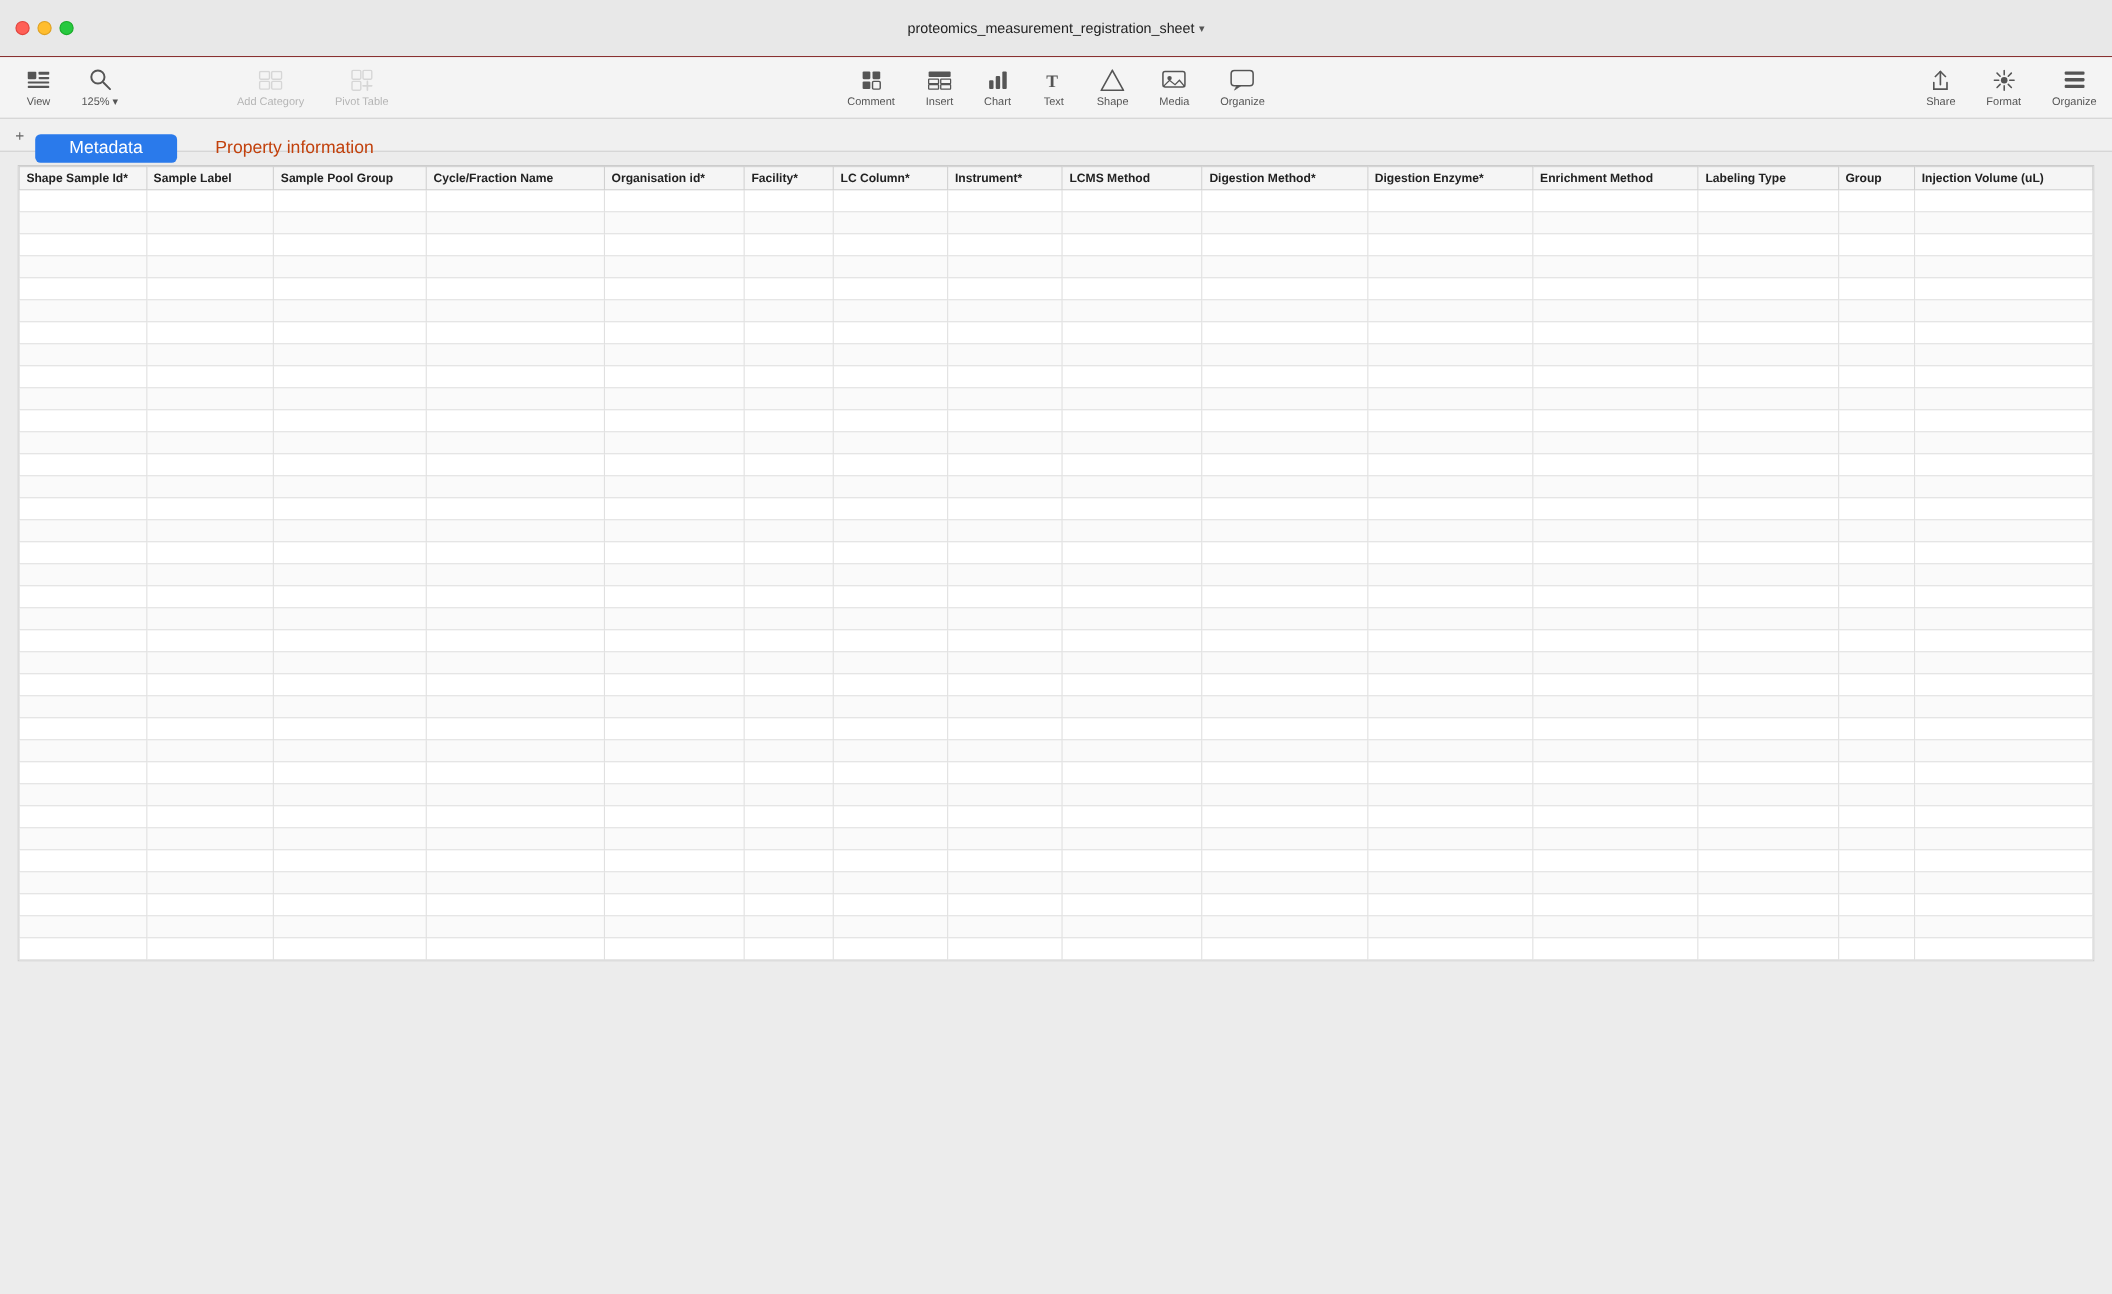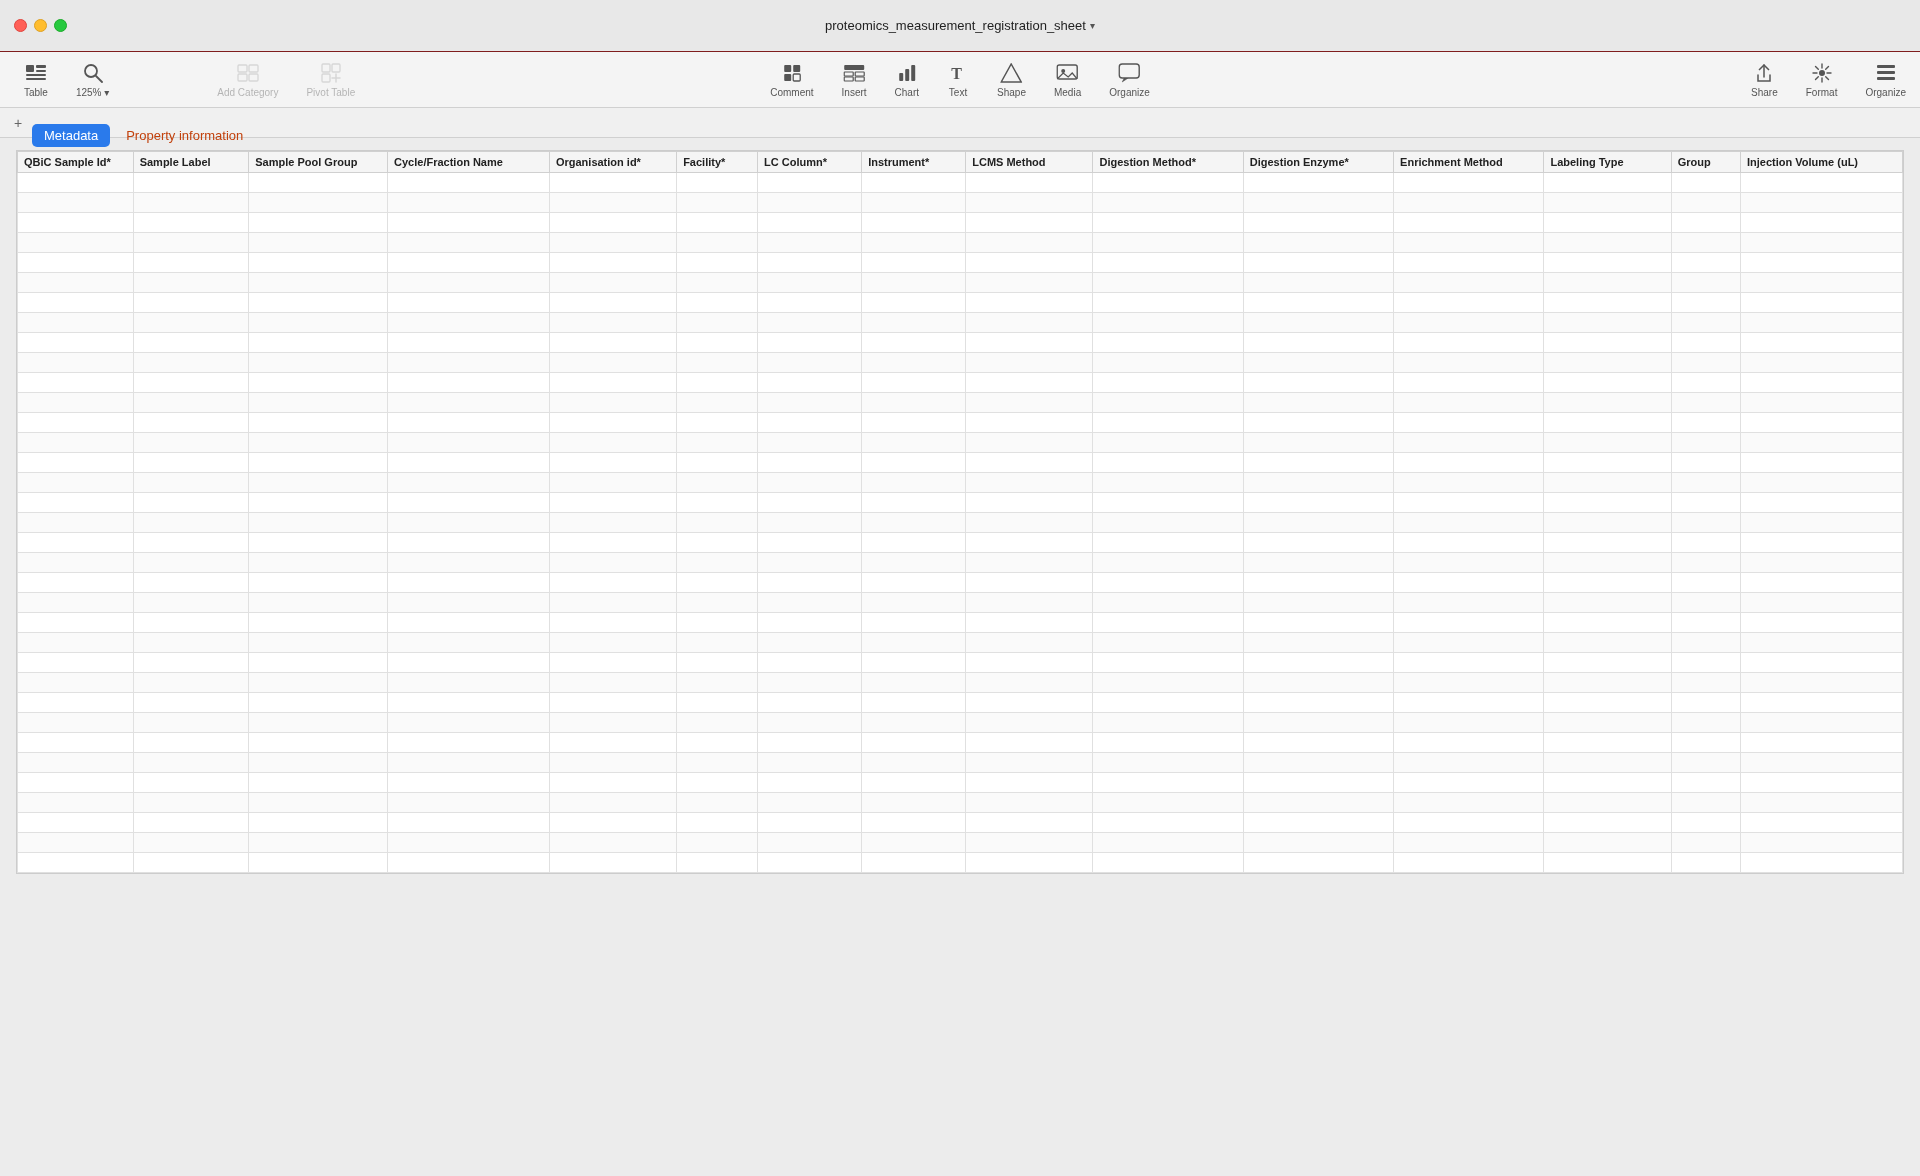--- a/index.html
+++ b/index.html
@@ -123,23 +123,23 @@
     .tabs-bar {
       background: #f0f0f0;
       height: 30px;
       display: flex;
       align-items: center;
       border-bottom: 1px solid #d0d0d0;
       padding-left: 8px;
       gap: 4px;
     }
     .tab {
-      padding: 4px 12px;
+      padding: 4px 31px;
       border-radius: 5px;
-      font-size: 13px;
+      font-size: 16px;
       cursor: pointer;
       margin-top: 25px;
     }
     .tab.active {
       background: #2a7aeb;
       color: #fff;
     }
     .tab.inactive {
       color: #c2410c;
       background: transparent;
@@ -234,21 +234,21 @@
     <div class="toolbar-item">
       <div class="icon-wrap">
         <svg width="20" height="16" viewBox="0 0 20 16">
             <rect x="0" y="0" width="8" height="7" rx="1" fill="#555"></rect>
             <rect x="10" y="0" width="10" height="3" rx="1" fill="#555"></rect>
             <rect x="10" y="5" width="10" height="2" rx="1" fill="#555"></rect>
             <rect x="0" y="9" width="20" height="2" rx="1" fill="#555"></rect>
             <rect x="0" y="13" width="20" height="2" rx="1" fill="#555"></rect>
           </svg>
       </div>
-      <span class="label">Table</span>
+      <span class="label">View</span>
     </div>
     <div class="toolbar-item">
       <div class="icon-wrap">
         <svg width="20" height="20" viewBox="0 0 20 20">
             <circle cx="8" cy="8" r="6" stroke="#555" stroke-width="1.8" fill="none"></circle>
             <line x1="13" y1="13" x2="19" y2="19" stroke="#555" stroke-width="1.8" stroke-linecap="round"></line>
           </svg>
       </div>
       <span class="label">
         <span>125%</span>
@@ -387,21 +387,21 @@
 <div class="tabs-bar">
   <div class="add-sheet-btn">+</div>
   <div class="tab active">Metadata</div>
   <div class="tab inactive">Property information</div>
 </div>
 
 <div class="spreadsheet-container">
   <table>
     <thead>
       <tr>
-        <th class="col-qbic">QBiC Sample Id*</th>
+        <th class="col-qbic">Shape Sample Id*</th>
         <th class="col-sample-label">Sample Label</th>
         <th class="col-pool-group">Sample Pool Group</th>
         <th class="col-cycle">Cycle/Fraction Name</th>
         <th class="col-org">Organisation id*</th>
         <th class="col-facility">Facility*</th>
         <th class="col-lc">LC Column*</th>
         <th class="col-instrument">Instrument*</th>
         <th class="col-lcms">LCMS Method</th>
         <th class="col-digestion">Digestion Method*</th>
         <th class="col-dig-enzyme">Digestion Enzyme*</th>

